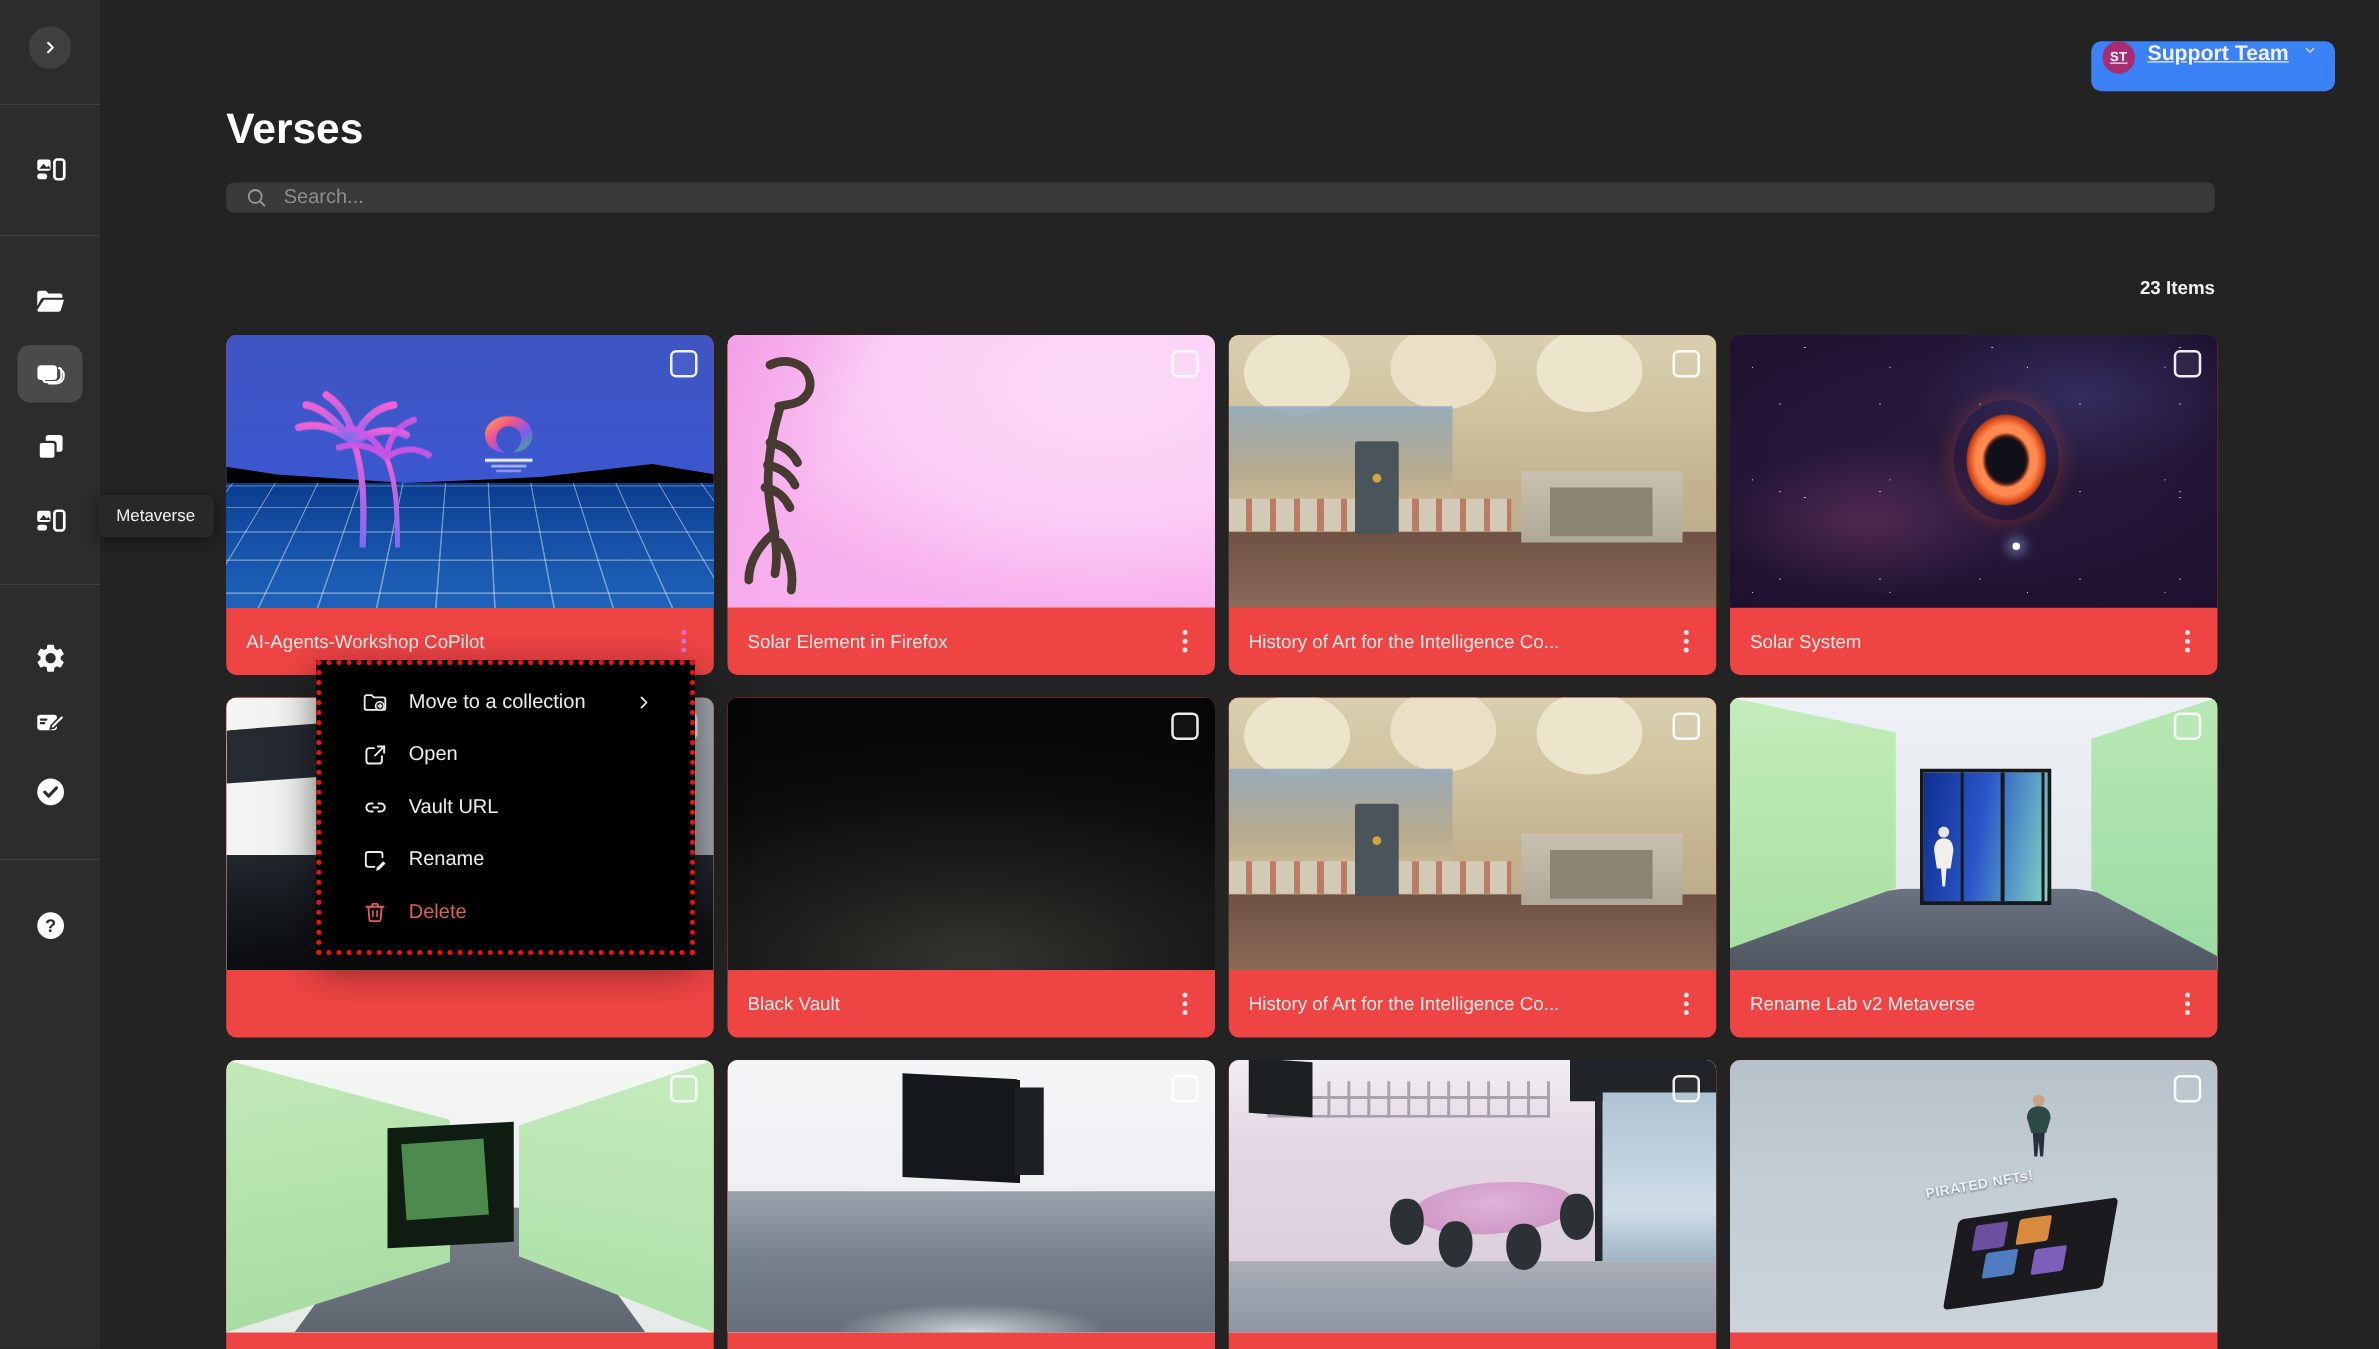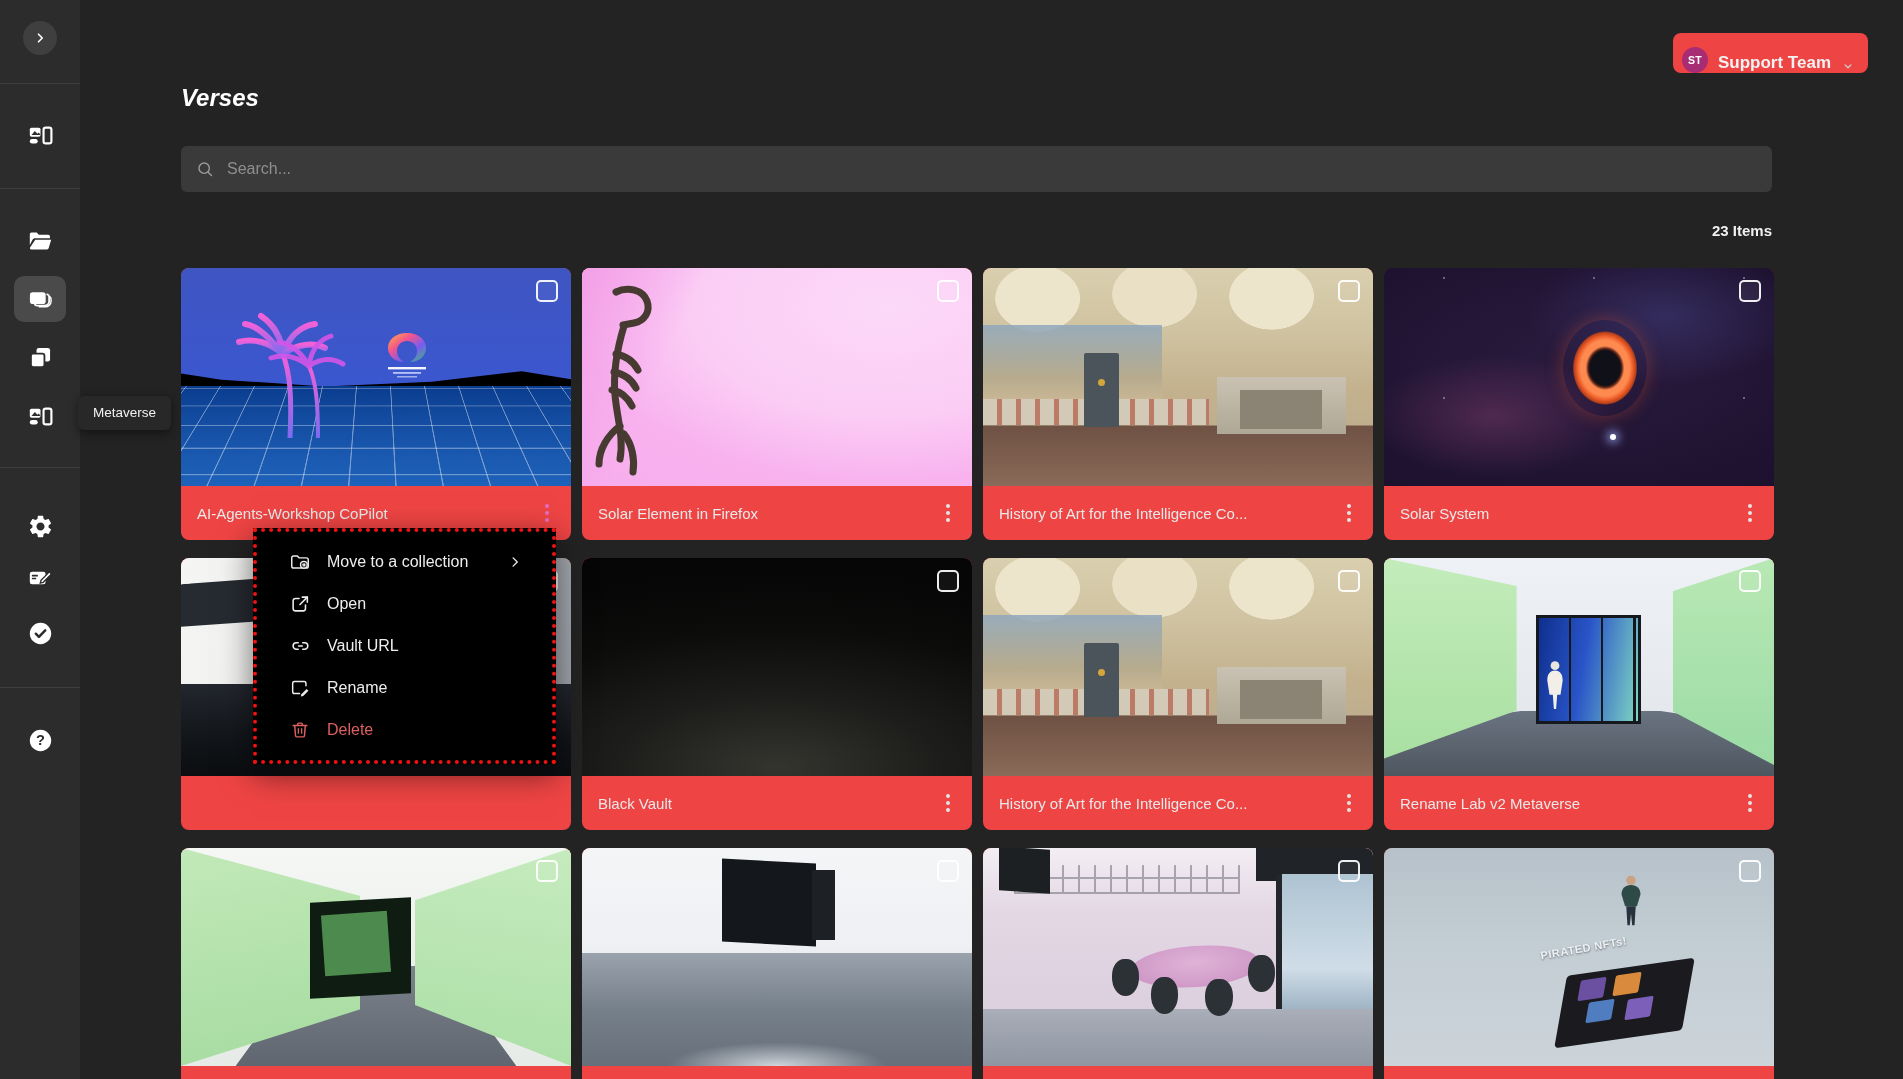--- a/index.html
+++ b/index.html
@@ -13,27 +13,27 @@
   .navbtn{position:absolute;left:18px;width:44px;height:44px;border-radius:10px;
     display:flex;align-items:center;justify-content:center;cursor:pointer;}
   .navbtn.active{background:#4a4a4a;left:14px;width:52px;height:46px;}
   .navbtn svg{width:27px;height:27px;}
   .expbtn svg{width:18px;height:18px;}
   
   .tooltip{position:absolute;left:78px;top:396px;height:34px;line-height:34px;padding:0 15px;
     background:#282828;border-radius:6px;font-size:13.5px;color:#f2f2f2;z-index:40;
     box-shadow:0 3px 10px rgba(0,0,0,.45);}
   
-  .user-chip{position:absolute;right:35px;top:33px;height:40px;background:#ef4444;border-radius:8px;
-    display:flex;align-items:flex-end;gap:10px;padding:0 13px 0 9px;cursor:pointer;z-index:20;}
+  .user-chip{position:absolute;right:35px;top:33px;height:40px;background:#3b82f6;border-radius:8px;
+    display:flex;align-items:flex-start;gap:10px;padding:0 13px 0 9px;cursor:pointer;z-index:20;text-decoration:underline;}
   .avatar{width:26px;height:26px;border-radius:50%;background:#a82c74;color:#fff;font-size:10.5px;
     font-weight:bold;display:flex;align-items:center;justify-content:center;letter-spacing:.3px;}
   .user-name{font-size:17px;font-weight:700;color:#f2f2f2;}
-  .page-title{position:absolute;left:181px;top:84px;font-size:24px;font-weight:700;color:#fff;font-style:italic;}
-  .searchbar{position:absolute;left:181px;top:146px;width:1591px;height:46px;background:#3a3a3a;
+  .page-title{position:absolute;left:181px;top:84px;font-size:34px;font-weight:700;color:#fff;}
+  .searchbar{position:absolute;left:181px;top:146px;width:1591px;height:24px;background:#3a3a3a;
     border-radius:6px;display:flex;align-items:center;padding:0 14px;gap:12px;}
   .searchbar input{flex:1;background:transparent;border:none;outline:none;color:#e8e8e8;
     font-size:16px;font-family:"Liberation Sans",sans-serif;}
   .searchbar input::placeholder{color:#8f8f8f;}
   .items-count{position:absolute;left:181px;top:222px;width:1591px;text-align:right;
     font-size:15px;font-weight:700;color:#f0f0f0;}
   
   .grid{position:absolute;left:181px;top:268px;display:grid;grid-template-columns:repeat(4,390px);
     column-gap:11px;row-gap:18px;}
   .card{width:390px;height:272px;background:#ef4444;border-radius:8px;overflow:hidden;

